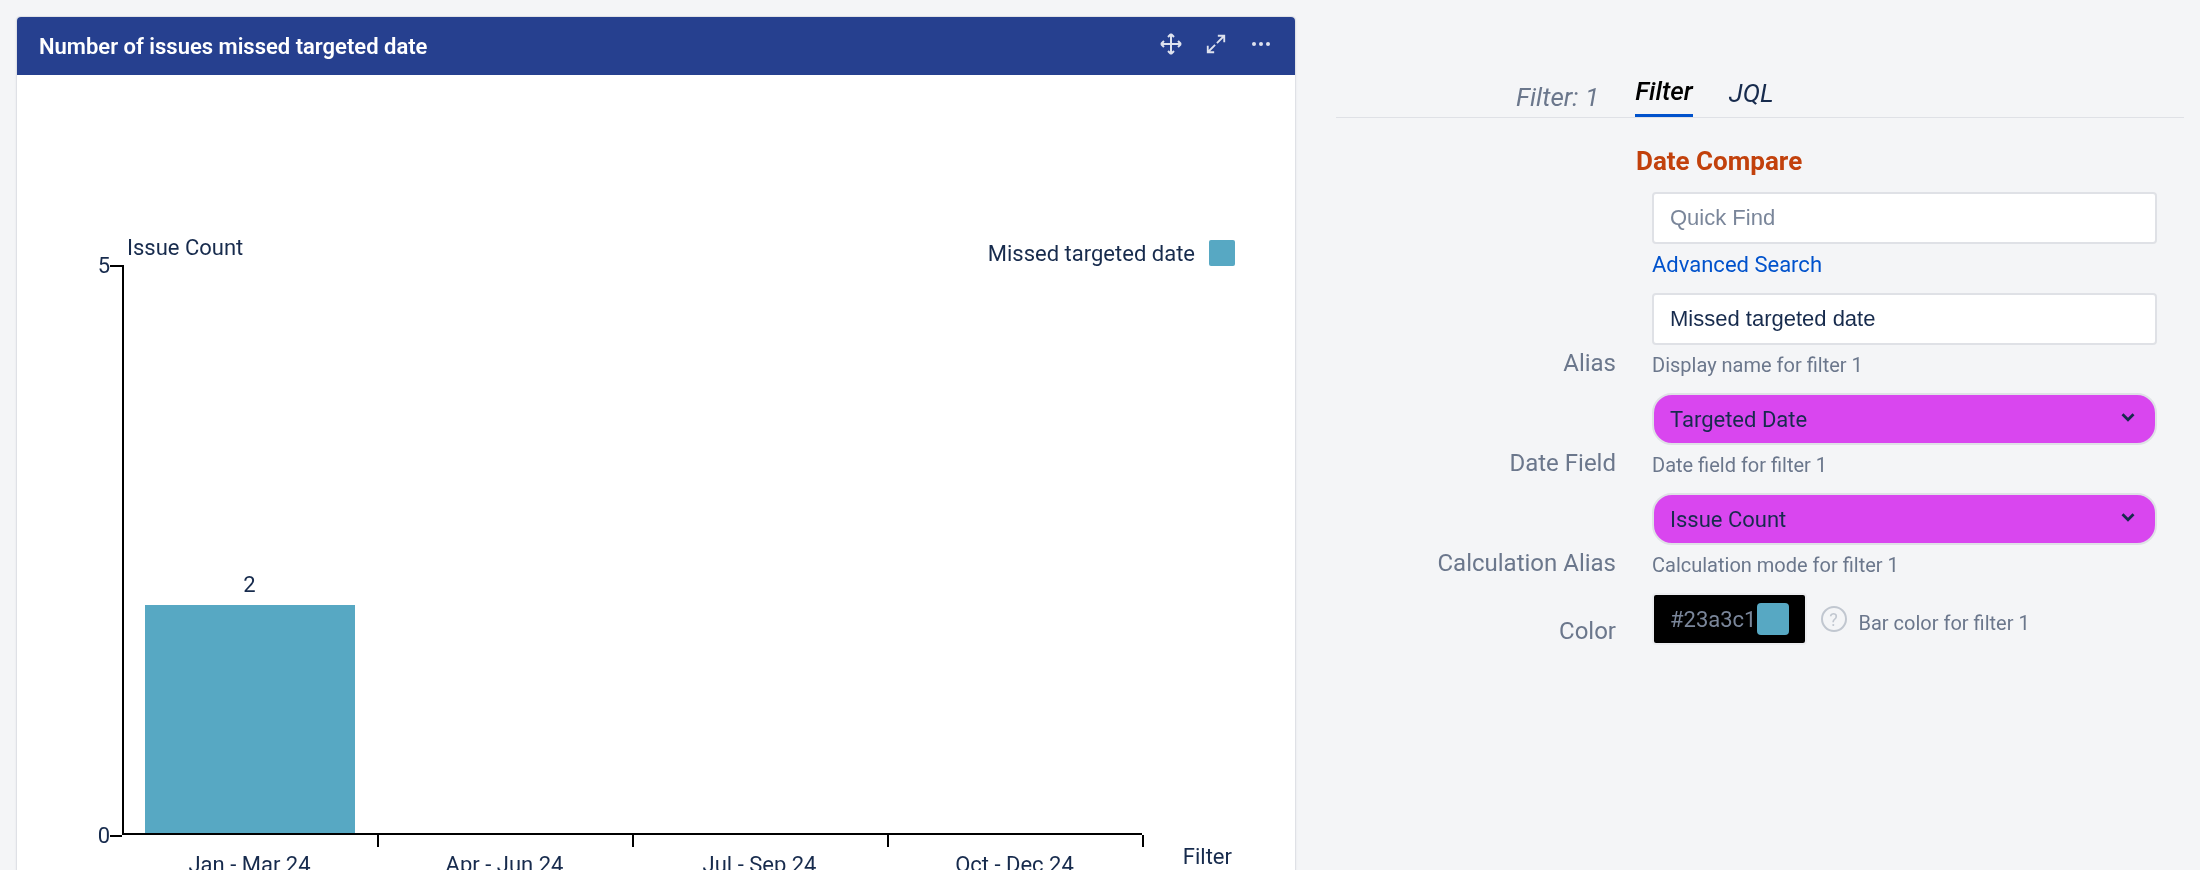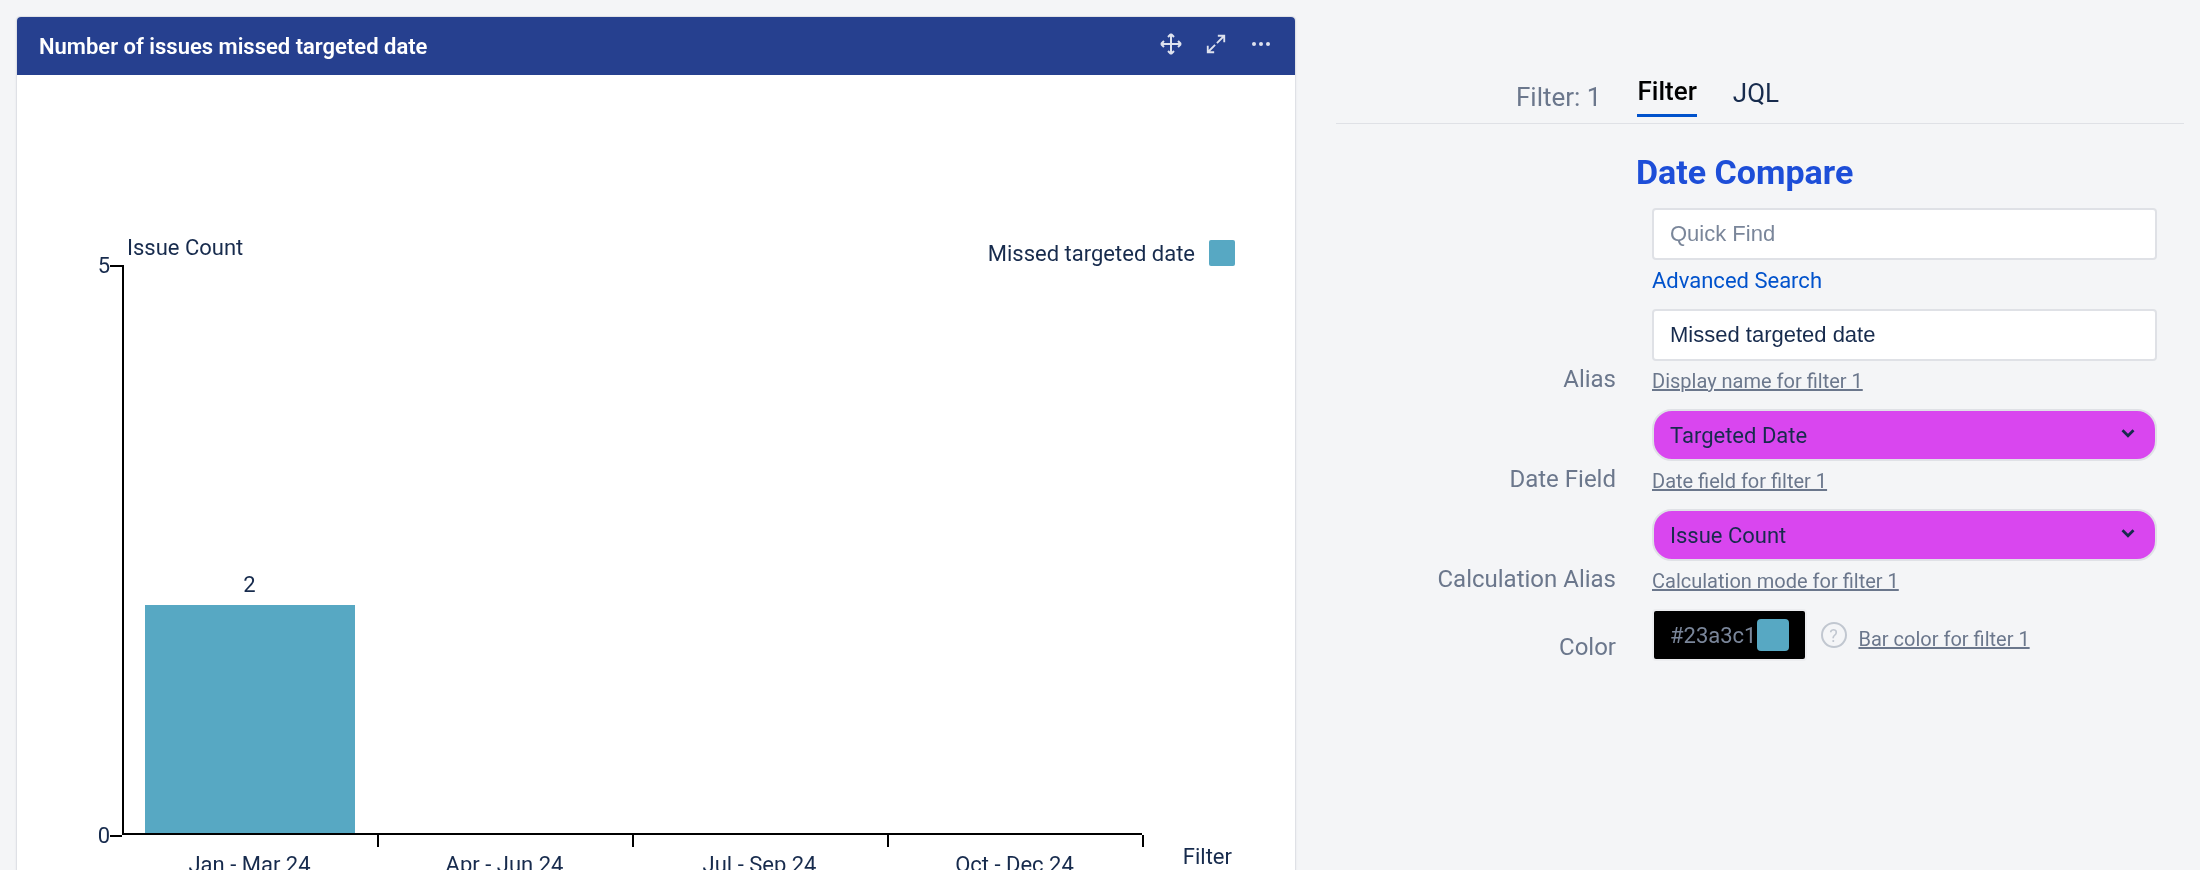--- a/index.html
+++ b/index.html
@@ -158,44 +158,44 @@
   
   .config-panel {
     flex: 1;
     padding-top: 60px;
   }
   .tabs-row {
     display: flex;
     align-items: center;
     gap: 36px;
     border-bottom: 1px solid #dfe1e6;
-    padding-bottom: 6px;
     margin-bottom: 28px;
     padding-left: 180px;
+    font-style: italic;
   }
   .filter-count {
     font-size: 26px;
     color: #6b778c;
   }
   .tab {
     font-size: 26px;
     color: #172b4d;
     padding-bottom: 8px;
     cursor: pointer;
   }
   .tab.active {
     color: #000000;
     border-bottom: 3px solid #0052cc;
     font-weight: 500;
   }
 
   .section-title {
-    font-size: 34px;
+    font-size: 26px;
     font-weight: 700;
-    color: #1d4ed8;
+    color: #c2410c;
     margin-bottom: 16px;
     margin-left: 300px;
   }
 
   .form-row {
     display: flex;
     align-items: flex-end;
     gap: 36px;
     margin-bottom: 16px;
   }
@@ -207,21 +207,20 @@
     padding-top: 10px;
   }
   .form-control-wrap {
     flex: 1;
     max-width: 505px;
   }
   .form-hint {
     font-size: 20px;
     color: #6b778c;
     margin-top: 8px;
-    text-decoration: underline;
   }
   .link {
     color: #0052cc;
     font-size: 22px;
     cursor: pointer;
     display: inline-block;
     margin-top: 8px;
   }
 
   .text-input, .select {

